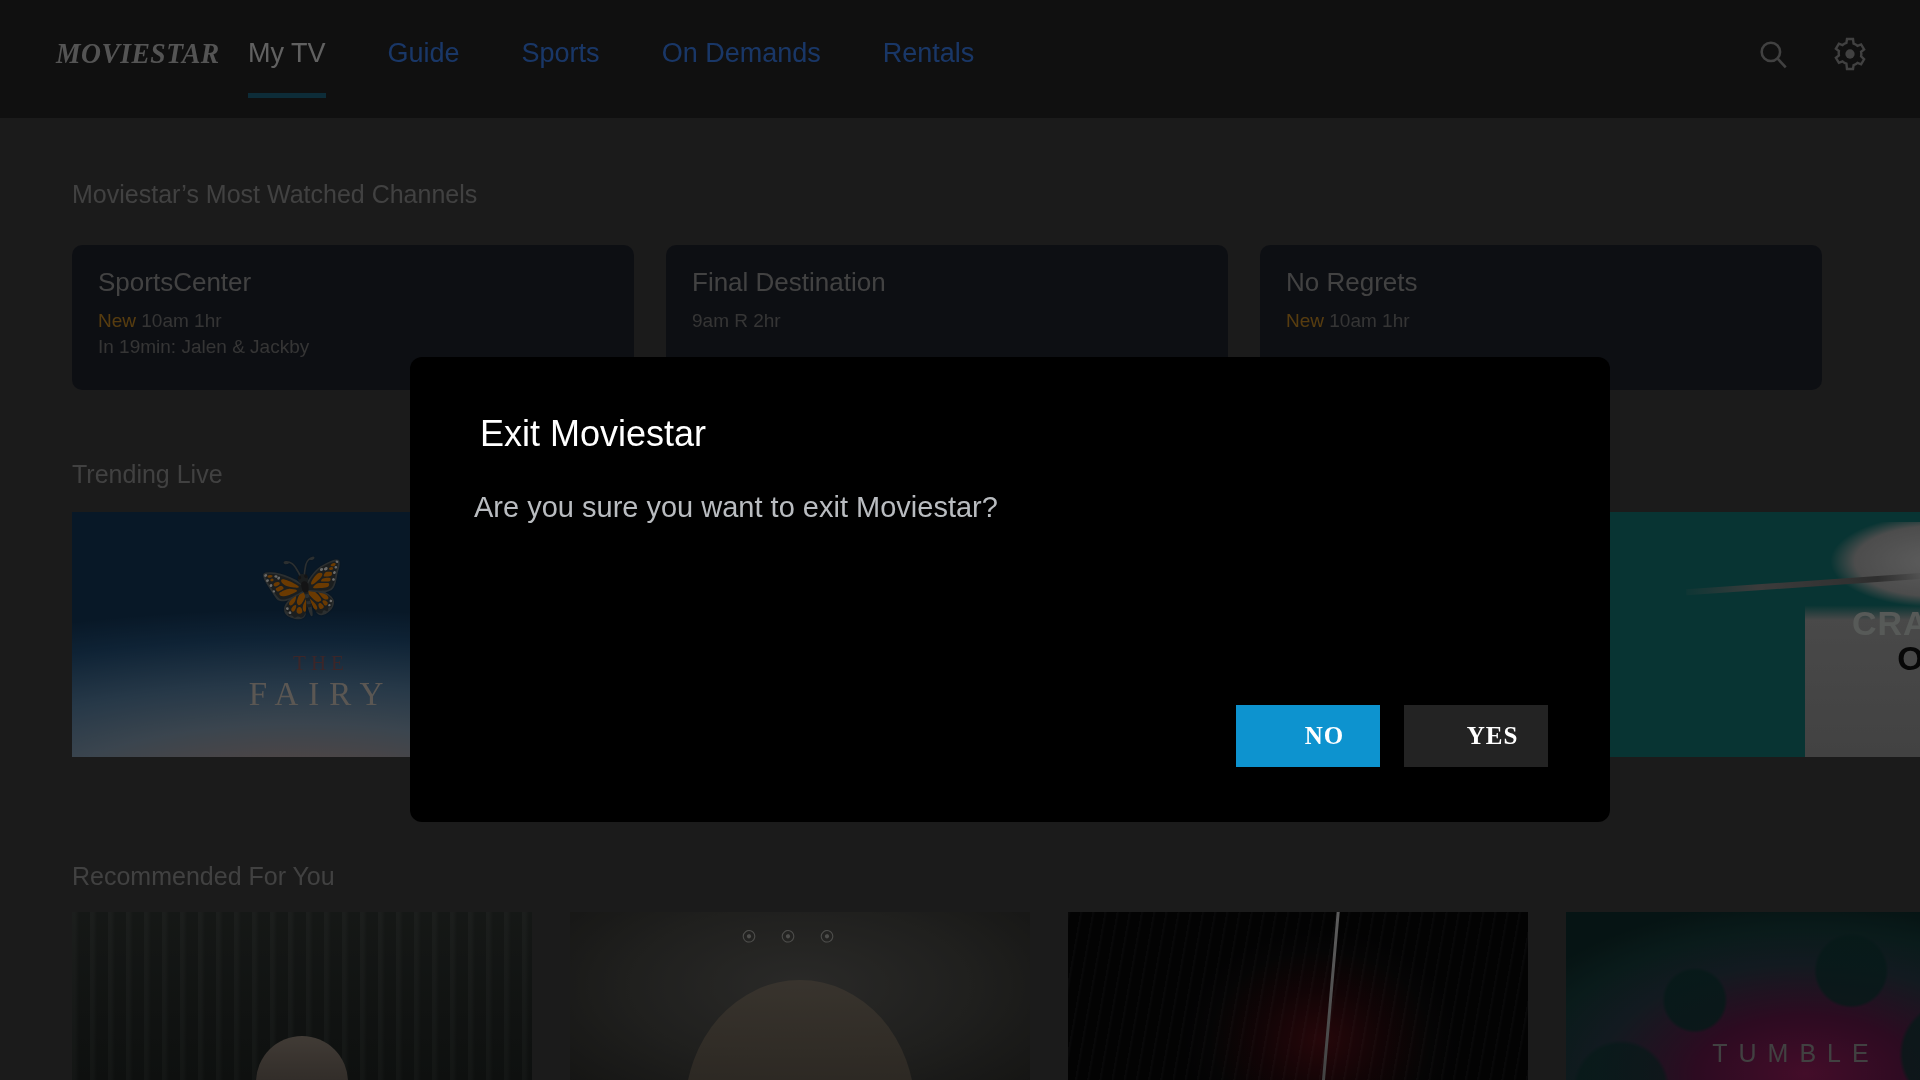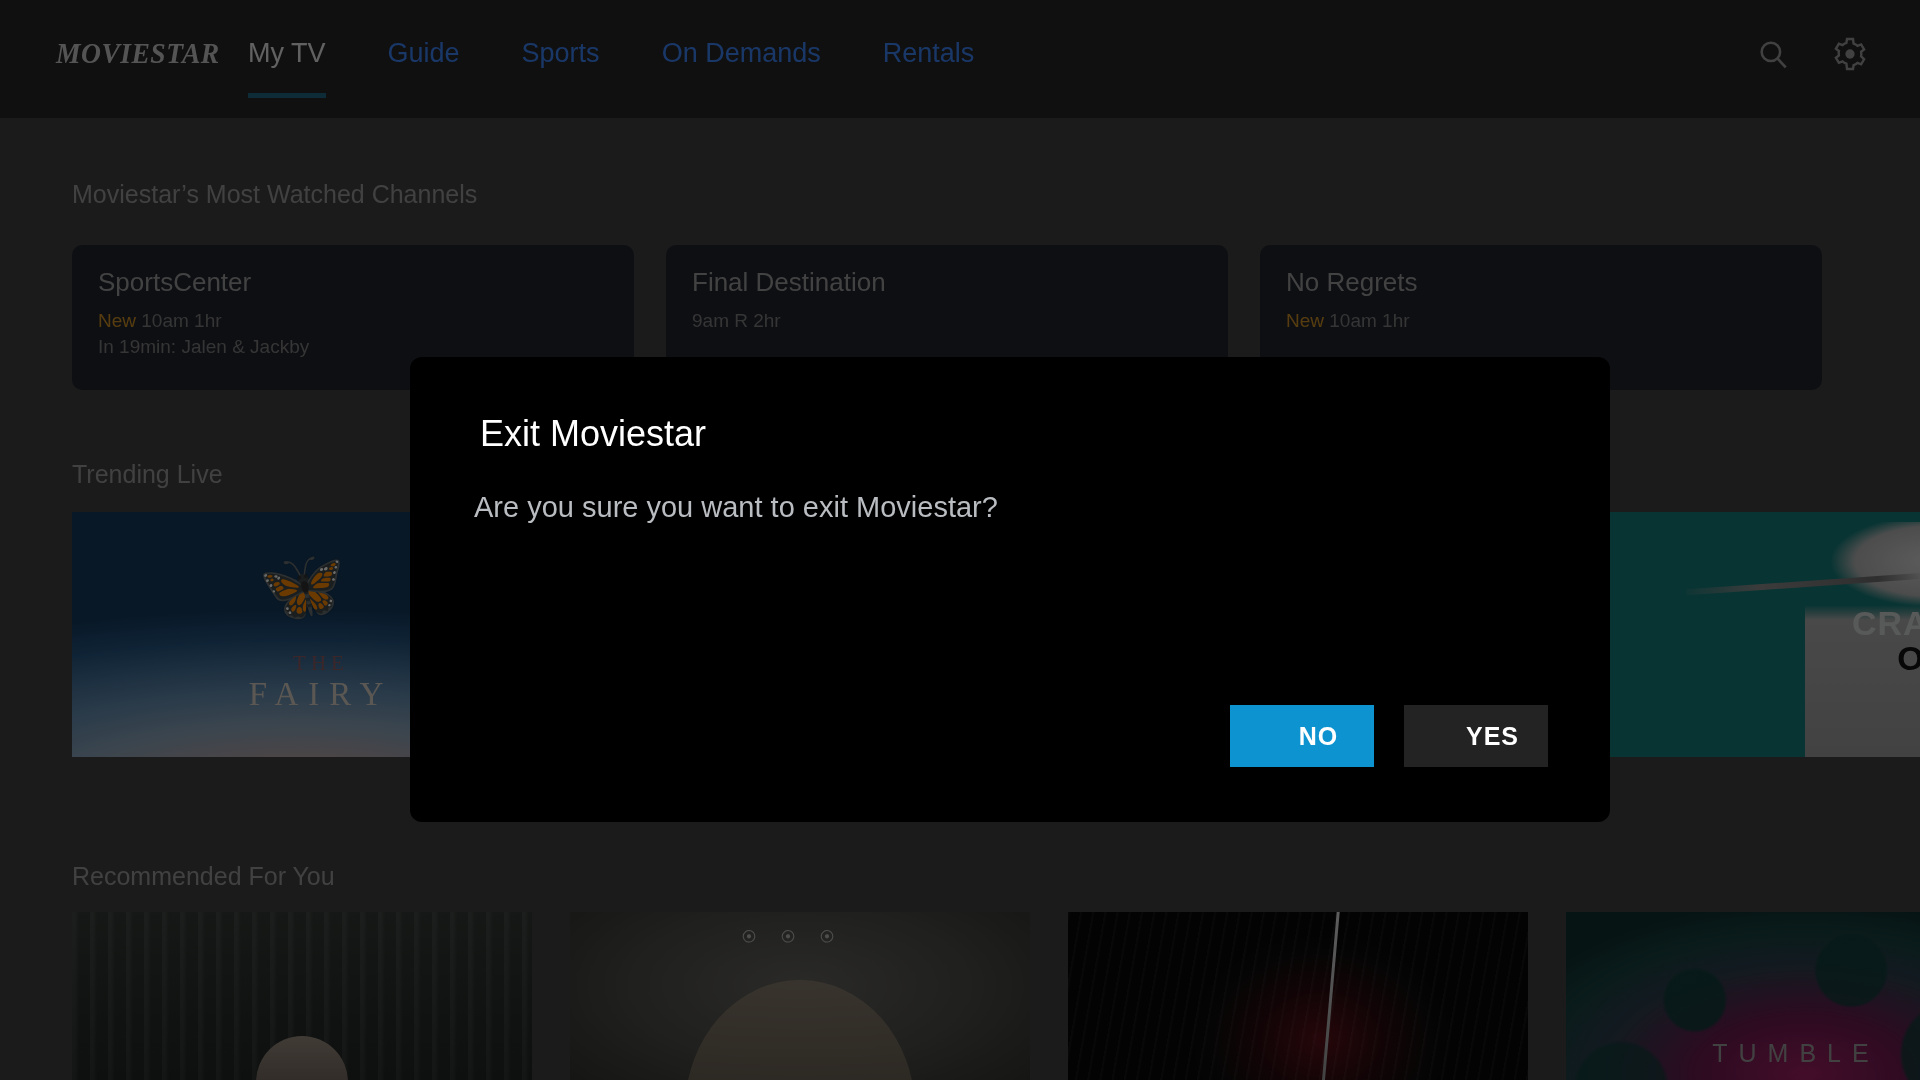--- a/index.html
+++ b/index.html
@@ -217,25 +217,25 @@
   }
   .modal-actions {
     position: absolute; right: 62px; bottom: 55px;
     display: flex; gap: 24px;
   }
   .btn {
     height: 62px; min-width: 144px;
     display: flex; align-items: center; justify-content: center;
     font-size: 25px; font-weight: bold; letter-spacing: 1px;
     color: #ffffff; border: none; cursor: pointer;
-    font-family: Liberation Sans, sans-serif;
+    font-family: Liberation Serif, serif;
     padding-left: 33px;
   }
   .btn-no { background: #0d93cf; }
-  .btn-yes { background: #232323; margin-left: 6px; }
+  .btn-yes { background: #232323; }
 </style>
 </head>
 <body>
 
 <div id="app">
 
   <div id="page">
 
     <div class="topnav">
       <div class="brand">MOVIESTAR</div>

